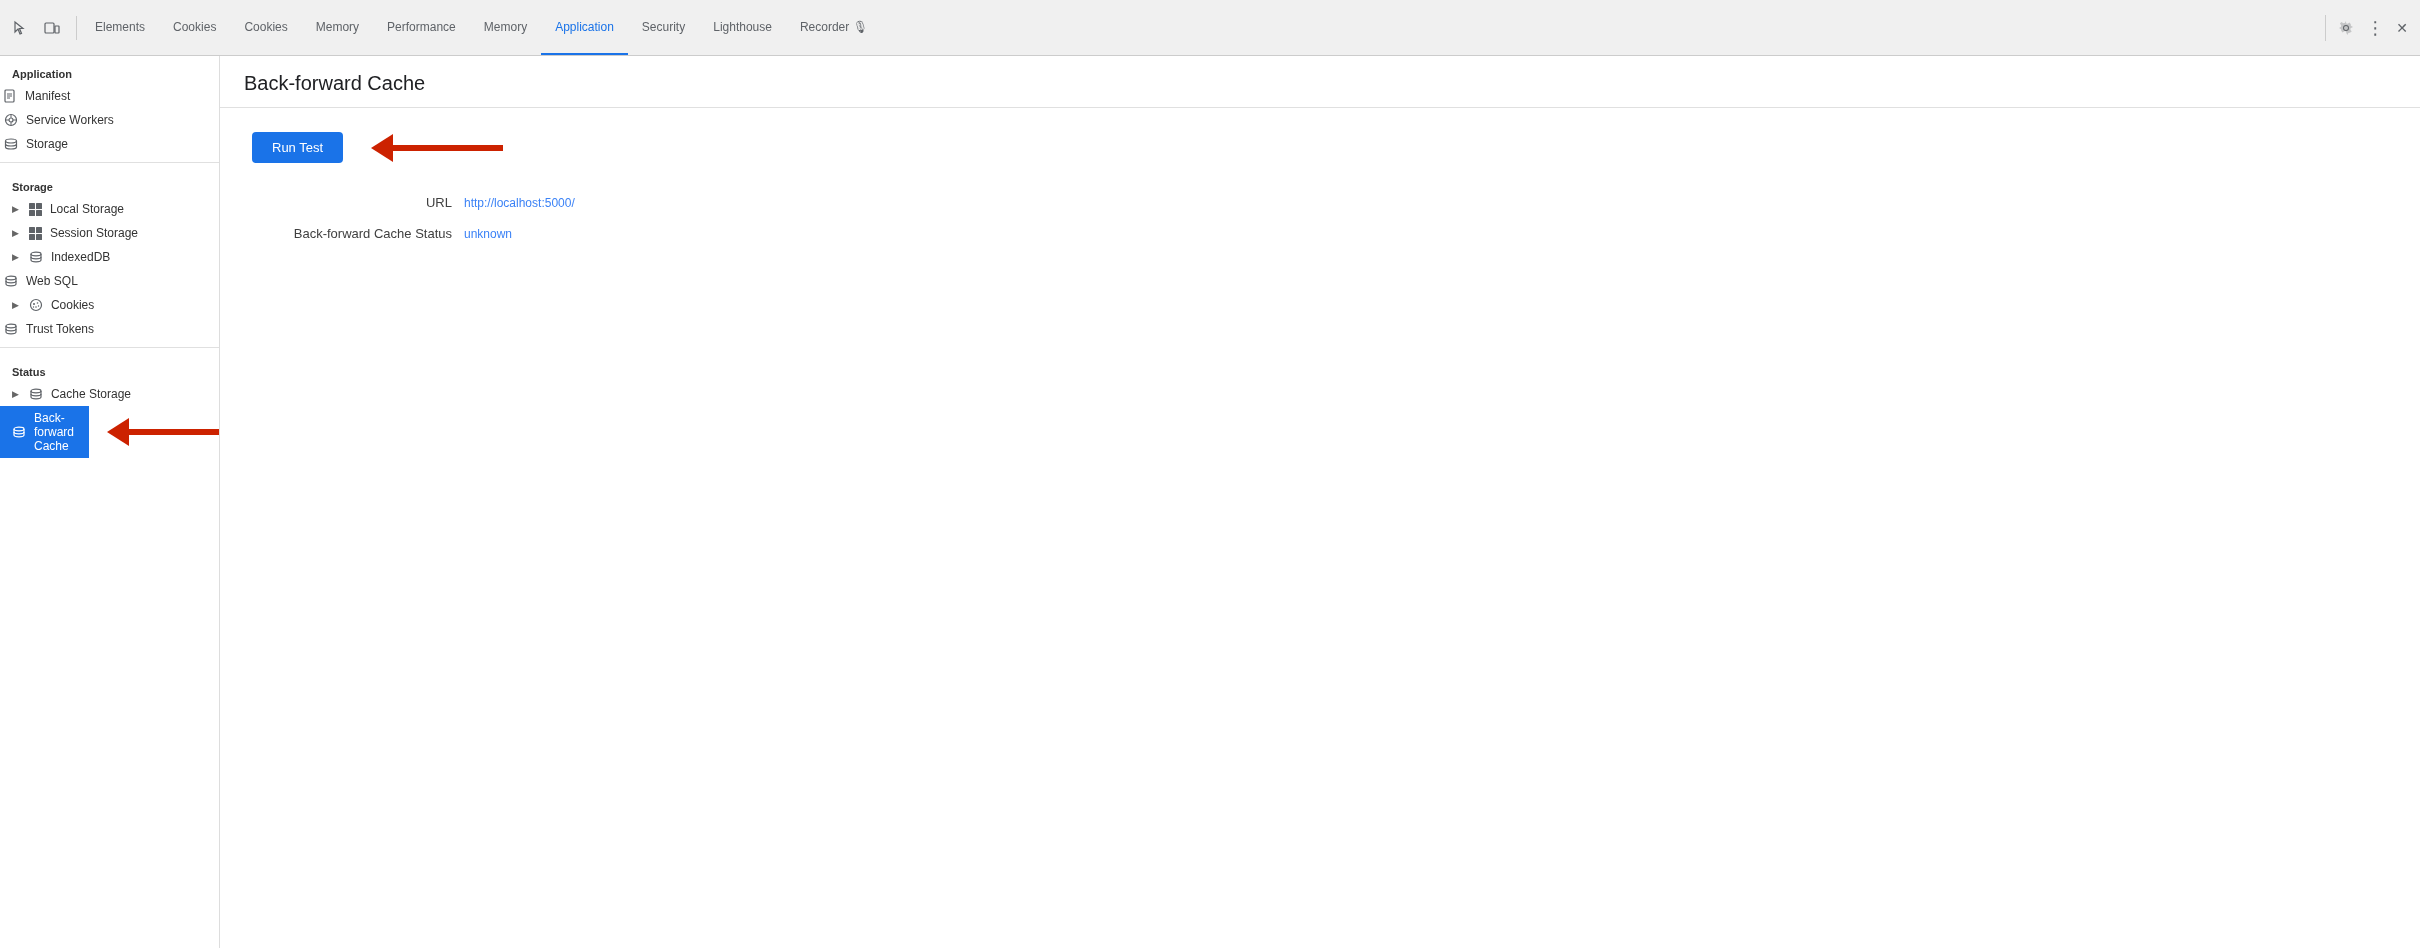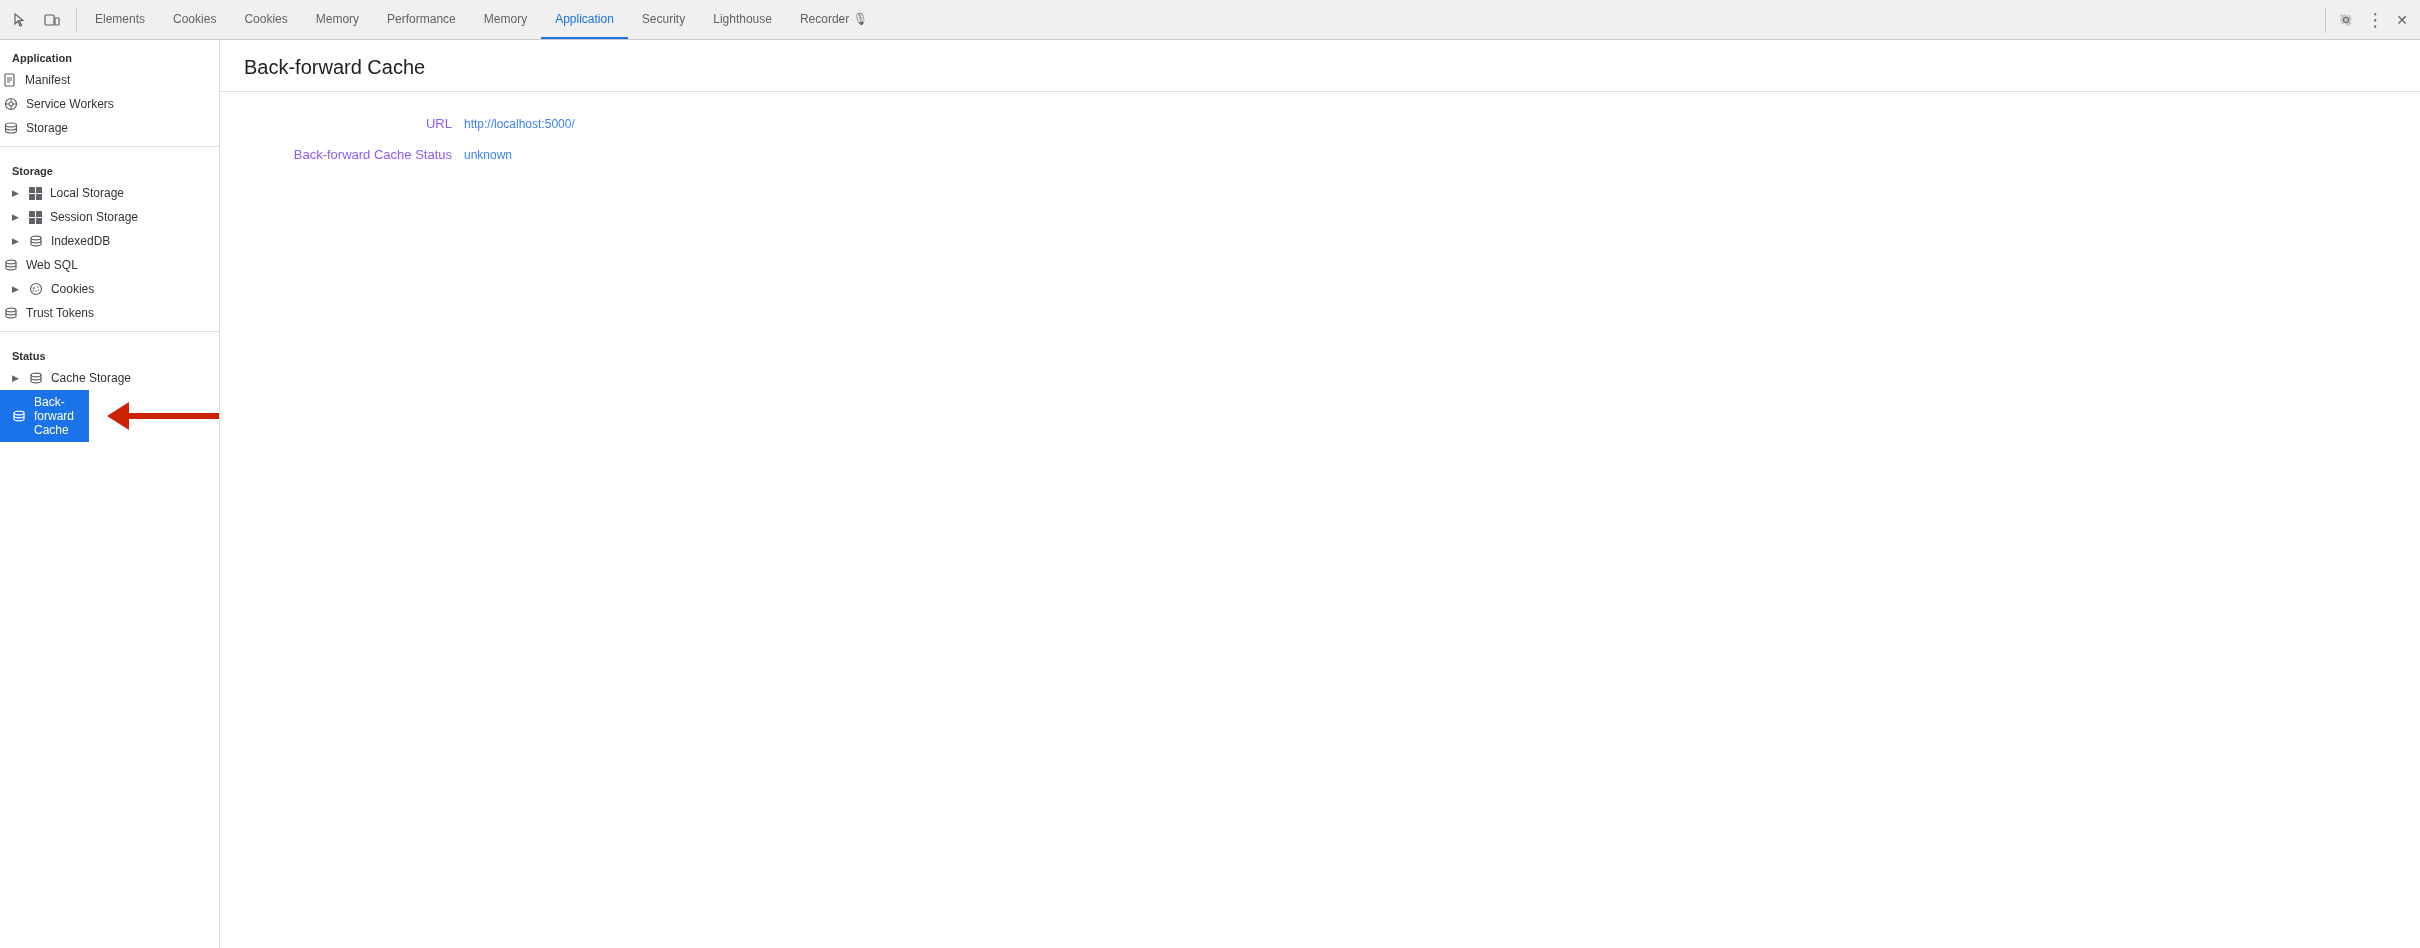--- a/index.html
+++ b/index.html
@@ -11,21 +11,21 @@
       height: 948px;
       overflow: hidden;
     }
 
     
     .devtools-toolbar {
       display: flex;
       align-items: center;
       background: #f0f0f0;
       border-bottom: 1px solid #ccc;
-      height: 40px;
+      height: 56px;
       padding: 0 8px;
       gap: 0;
     }
     .toolbar-icons {
       display: flex;
       align-items: center;
       gap: 8px;
       padding-right: 12px;
       border-right: 1px solid #ccc;
       margin-right: 4px;
@@ -189,21 +189,21 @@
     }
 
     
     .info-row {
       display: flex;
       align-items: baseline;
       margin-bottom: 16px;
       gap: 12px;
     }
     .info-label {
-      color: #8b5cf6;
+      color: #404040;
       font-size: 13px;
       width: 200px;
       text-align: right;
       flex-shrink: 0;
     }
     .info-value {
       color: #3b82f6;
       font-size: 12px;
     }
 
@@ -422,20 +422,28 @@
     </div>
 
   </div>
 
   <div class="main-content">
     <div class="page-title-bar">
       <h1 class="page-title">Back-forward Cache</h1>
     </div>
     <div class="content-body">
 
+      <div class="run-test-row">
+        <button class="run-test-btn">Run Test</button>
+
+        <div class="red-arrow">
+          <div class="arrow-head"></div>
+          <div class="arrow-body" style="width:110px;"></div>
+        </div>
+      </div>
 
       <div class="info-row">
         <span class="info-label">URL</span>
         <span class="info-value">http://localhost:5000/</span>
       </div>
 
       <div class="info-row">
         <span class="info-label">Back-forward Cache Status</span>
         <span class="info-value">unknown</span>
       </div>

